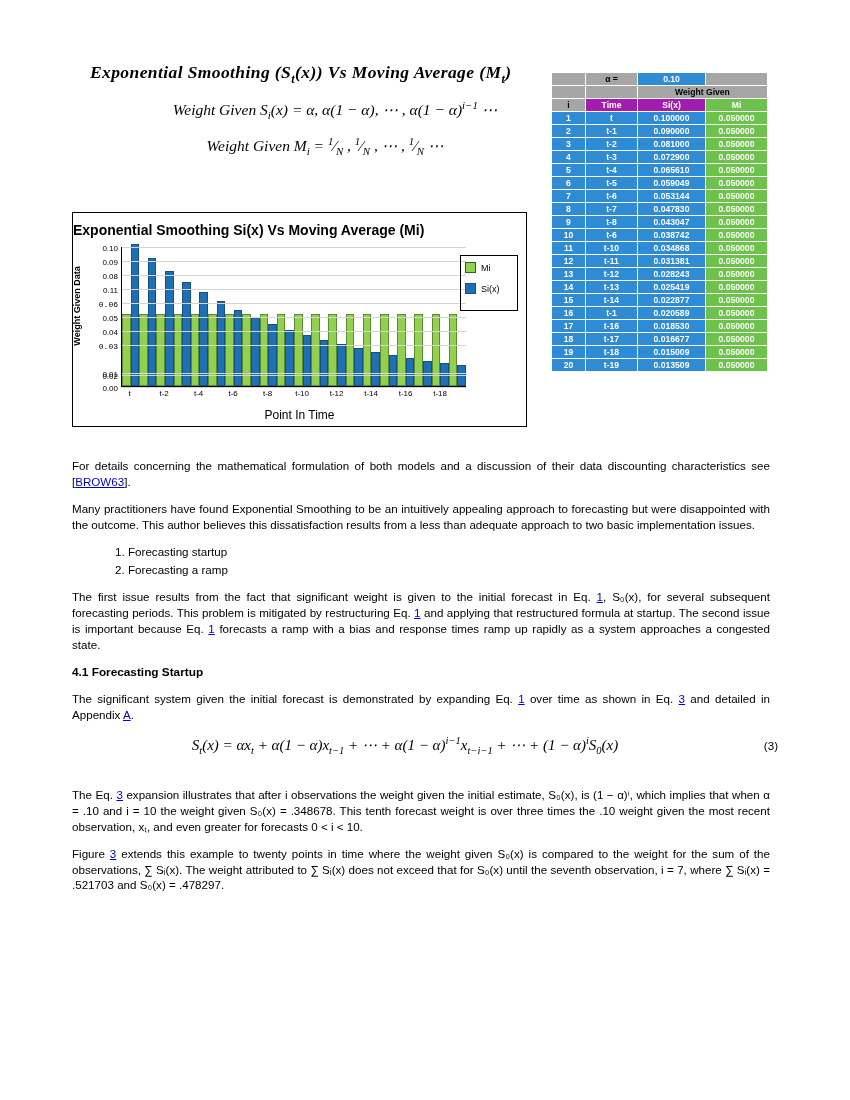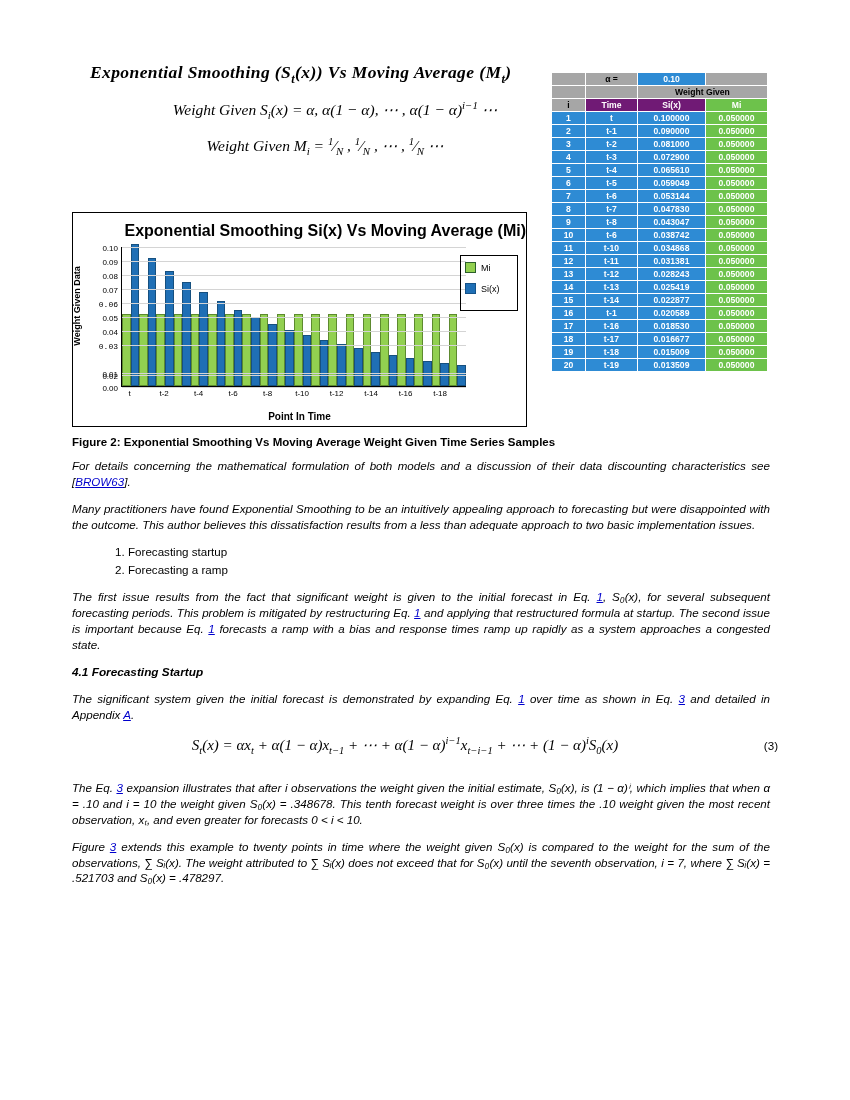--- a/index.html
+++ b/index.html
@@ -67,42 +67,42 @@
     position: absolute;
     left: 72px;
     top: 212px;
     width: 455px;
     height: 215px;
     border: 1px solid #000000;
     background: #ffffff;
     box-sizing: border-box;
   }
   .chart-title {
-    text-align: right;
-    font-size: 16px;
+    text-align: left;
+    font-size: 14px;
     font-weight: bold;
     margin-top: 9px;
   }
   .ylabel {
     position: absolute;
     left: -36px;
     top: 88px;
     transform: rotate(-90deg);
     font-size: 9px;
     font-weight: bold;
     white-space: nowrap;
   }
   .xlabel {
     position: absolute;
     left: 0;
     bottom: 4px;
     width: 100%;
     text-align: center;
-    font-size: 10px;
-    font-weight: bold;
+    font-size: 12px;
+    font-weight: normal;
   }
   .legend-box {
     position: absolute;
     right: 8px;
     top: 42px;
     width: 58px;
     height: 56px;
     border: 1px solid #000;
     box-sizing: border-box;
     padding: 6px 4px;
@@ -189,21 +189,21 @@
     font-family: "Liberation Sans", sans-serif;
   }
   .data-table td, .data-table th {
     border: 1px solid #ffffff;
     padding: 1px 3px;
     text-align: center;
     height: 13px;
     box-sizing: border-box;
   }
   .c-grey { background: #a6a6a6; color: #000; }
-  .c-blue-hdr { background: #701a75; color: #ffffff; }
+  .c-blue-hdr { background: #a21caf; color: #ffffff; }
   .c-blue { background: #2e8bd4; color: #ffffff; }
   .c-green { background: #6dc24b; color: #ffffff; }
   .col-i { width: 34px; }
   .col-time { width: 52px; }
   .col-si { width: 68px; }
   .col-mi { width: 62px; }
 
   
   .fig-caption {
     position: absolute;
@@ -215,39 +215,39 @@
   }
   .body {
     position: absolute;
     left: 72px;
     top: 458px;
     width: 706px;
     font-size: 11.6px;
     line-height: 1.38;
     text-align: justify;
   }
-  .body p { margin: 0 8px 11px 0; font-style: italic; }
+  .body p { margin: 0 8px 11px 0; }
   .h-sec {
     font-weight: bold;
     margin: 0 0 9px 0;
     font-size: 11.8px;
   }
   .lnk {
     color: #0000cc;
     text-decoration: underline;
   }
   ol.issues {
     margin: 0 0 11px 0;
     padding-left: 56px;
   }
   ol.issues li { margin-bottom: 2px; }
   .eq-row {
     display: flex;
     align-items: baseline;
-    margin: 4px 0 21px 0;
+    margin: 4px 0 28px 0;
   }
   .eq-body {
     flex: 1;
     text-align: center;
     font-family: "Liberation Serif", serif;
     font-style: italic;
     font-size: 15px;
   }
   .eq-num {
     width: 40px;
@@ -371,21 +371,21 @@
     <div class="gridline" style="top: 0px;">
           <span class="ytick">0.10</span>
         </div>
         <div class="gridline" style="top: 14px;">
           <span class="ytick">0.09</span>
         </div>
         <div class="gridline" style="top: 28px;">
           <span class="ytick">0.08</span>
         </div>
         <div class="gridline" style="top: 42px;">
-          <span class="ytick">0.07</span>
+          <span class="ytick">0.11</span>
         </div>
         <div class="gridline" style="top: 56px; font-family: Liberation Mono, monospace;">
           <span class="ytick">0.06</span>
         </div>
         <div class="gridline" style="top: 70px;">
           <span class="ytick">0.05</span>
         </div>
         <div class="gridline" style="top: 84px;">
           <span class="ytick">0.04</span>
         </div>
@@ -572,21 +572,20 @@
         </tr>
         <tr>
           <td class="c-blue col-i">20</td>
           <td class="c-blue col-time">t-19</td>
           <td class="c-blue col-si">0.013509</td>
           <td class="c-green col-mi">0.050000</td>
         </tr>
       </tbody>
   </table>
 
-  <div class="fig-caption">Figure 2: Exponential Smoothing Vs Moving Average Weight Given Time Series Samples</div>
 
   <div class="body">
 
     <p><span>For details concerning the mathematical formulation of both models and a discussion of their data discounting characteristics see [</span><a class="lnk" href="#">BROW63</a><span>].</span></p>
 
 
     <p>Many practitioners have found Exponential Smoothing to be an intuitively appealing approach to forecasting but were disappointed with the outcome. This author believes this dissatisfaction results from a less than adequate approach to two basic implementation issues.</p>
 
     <ol class="issues">
       <li>Forecasting startup</li>

